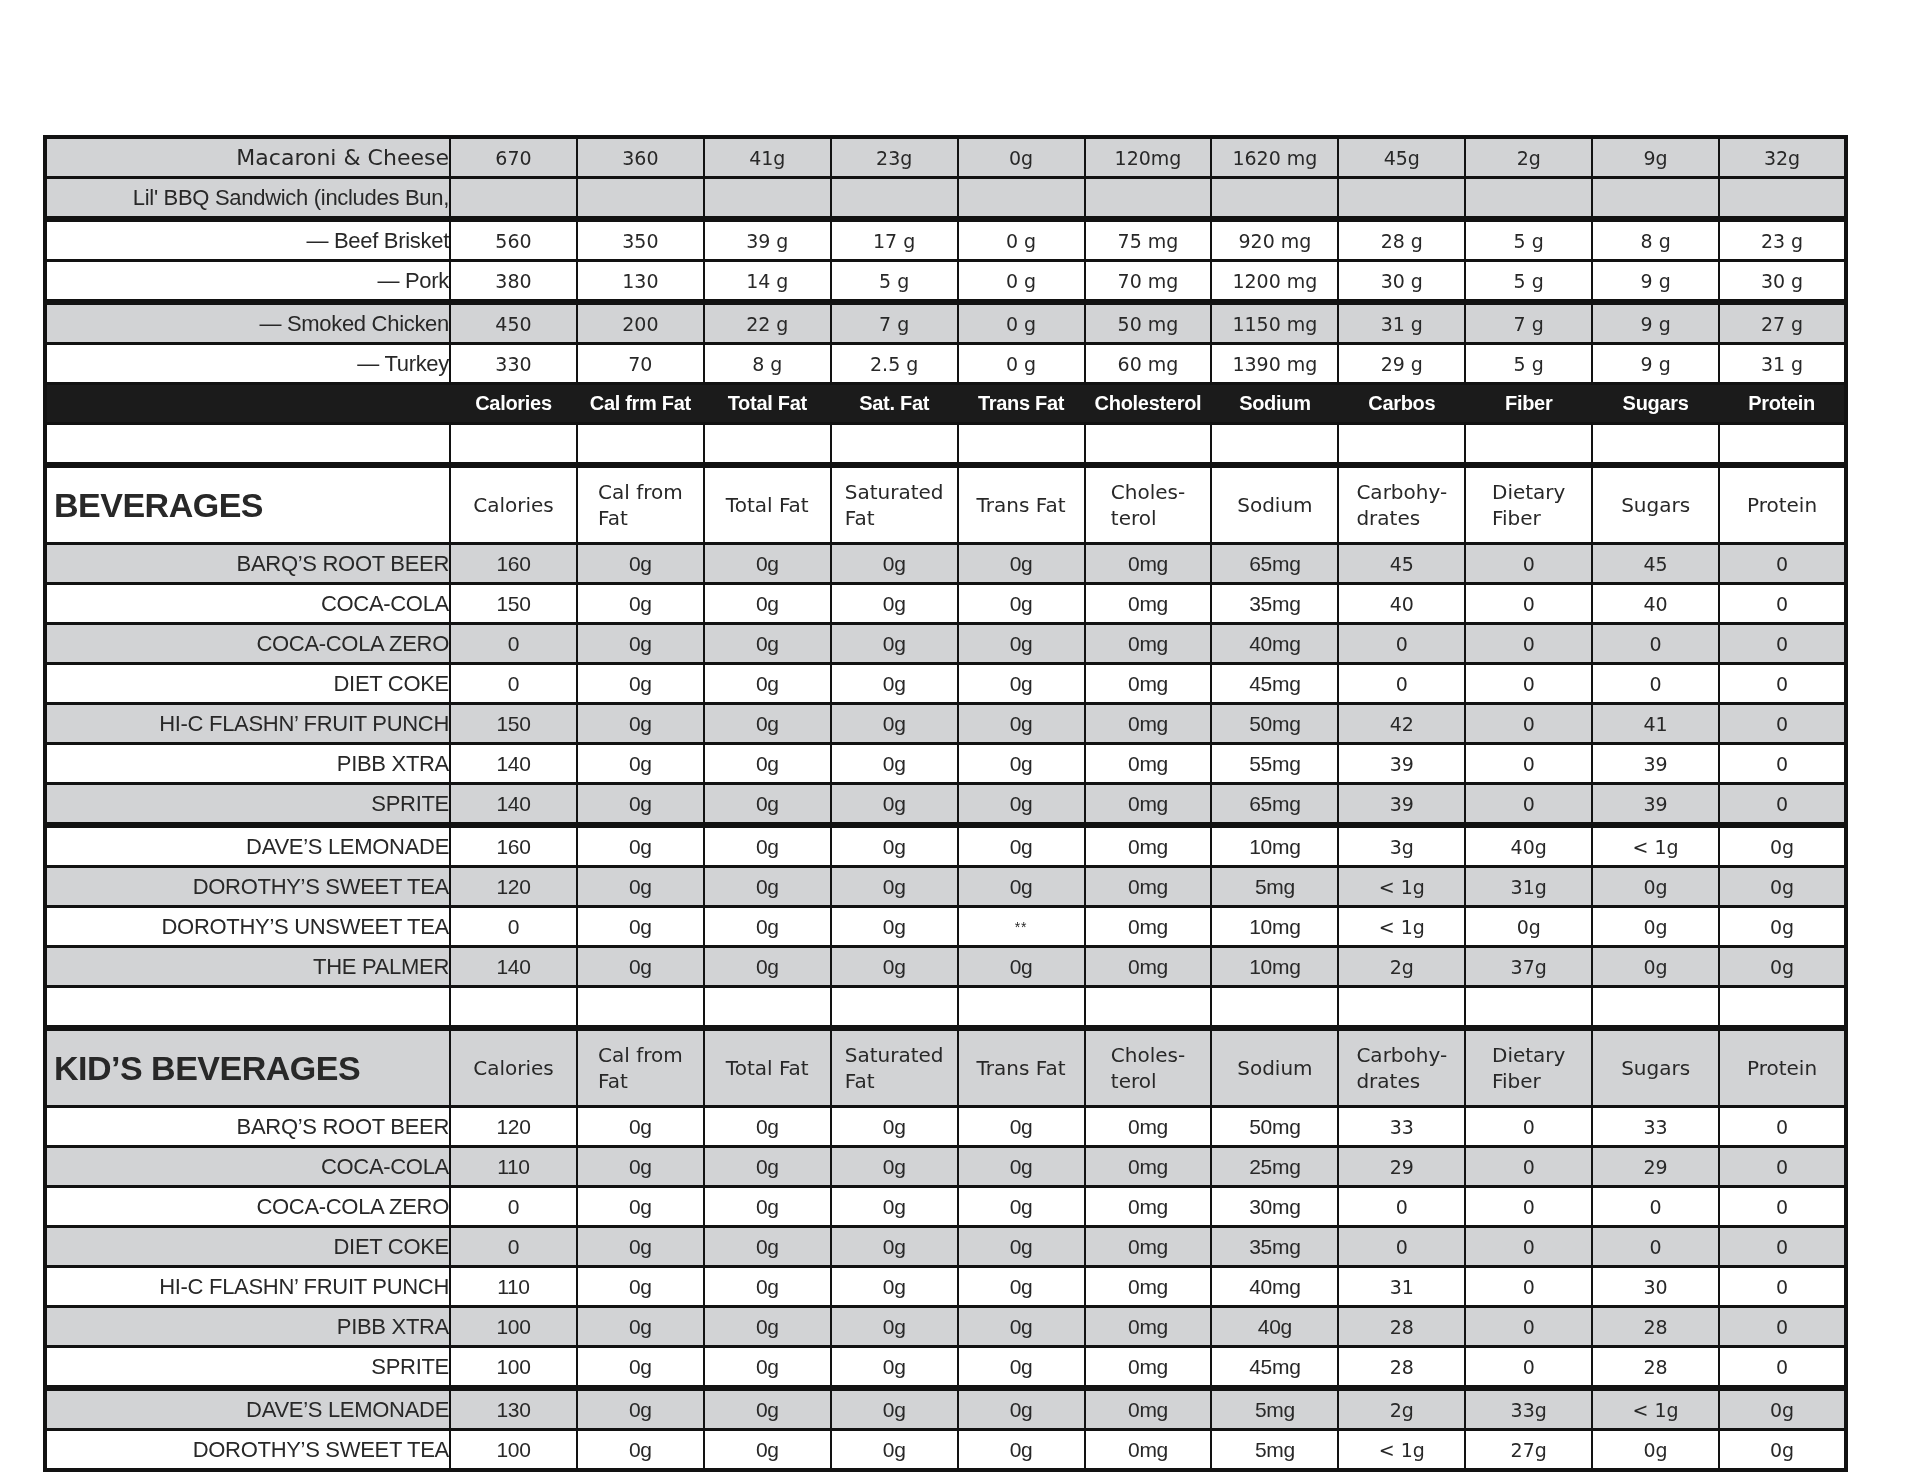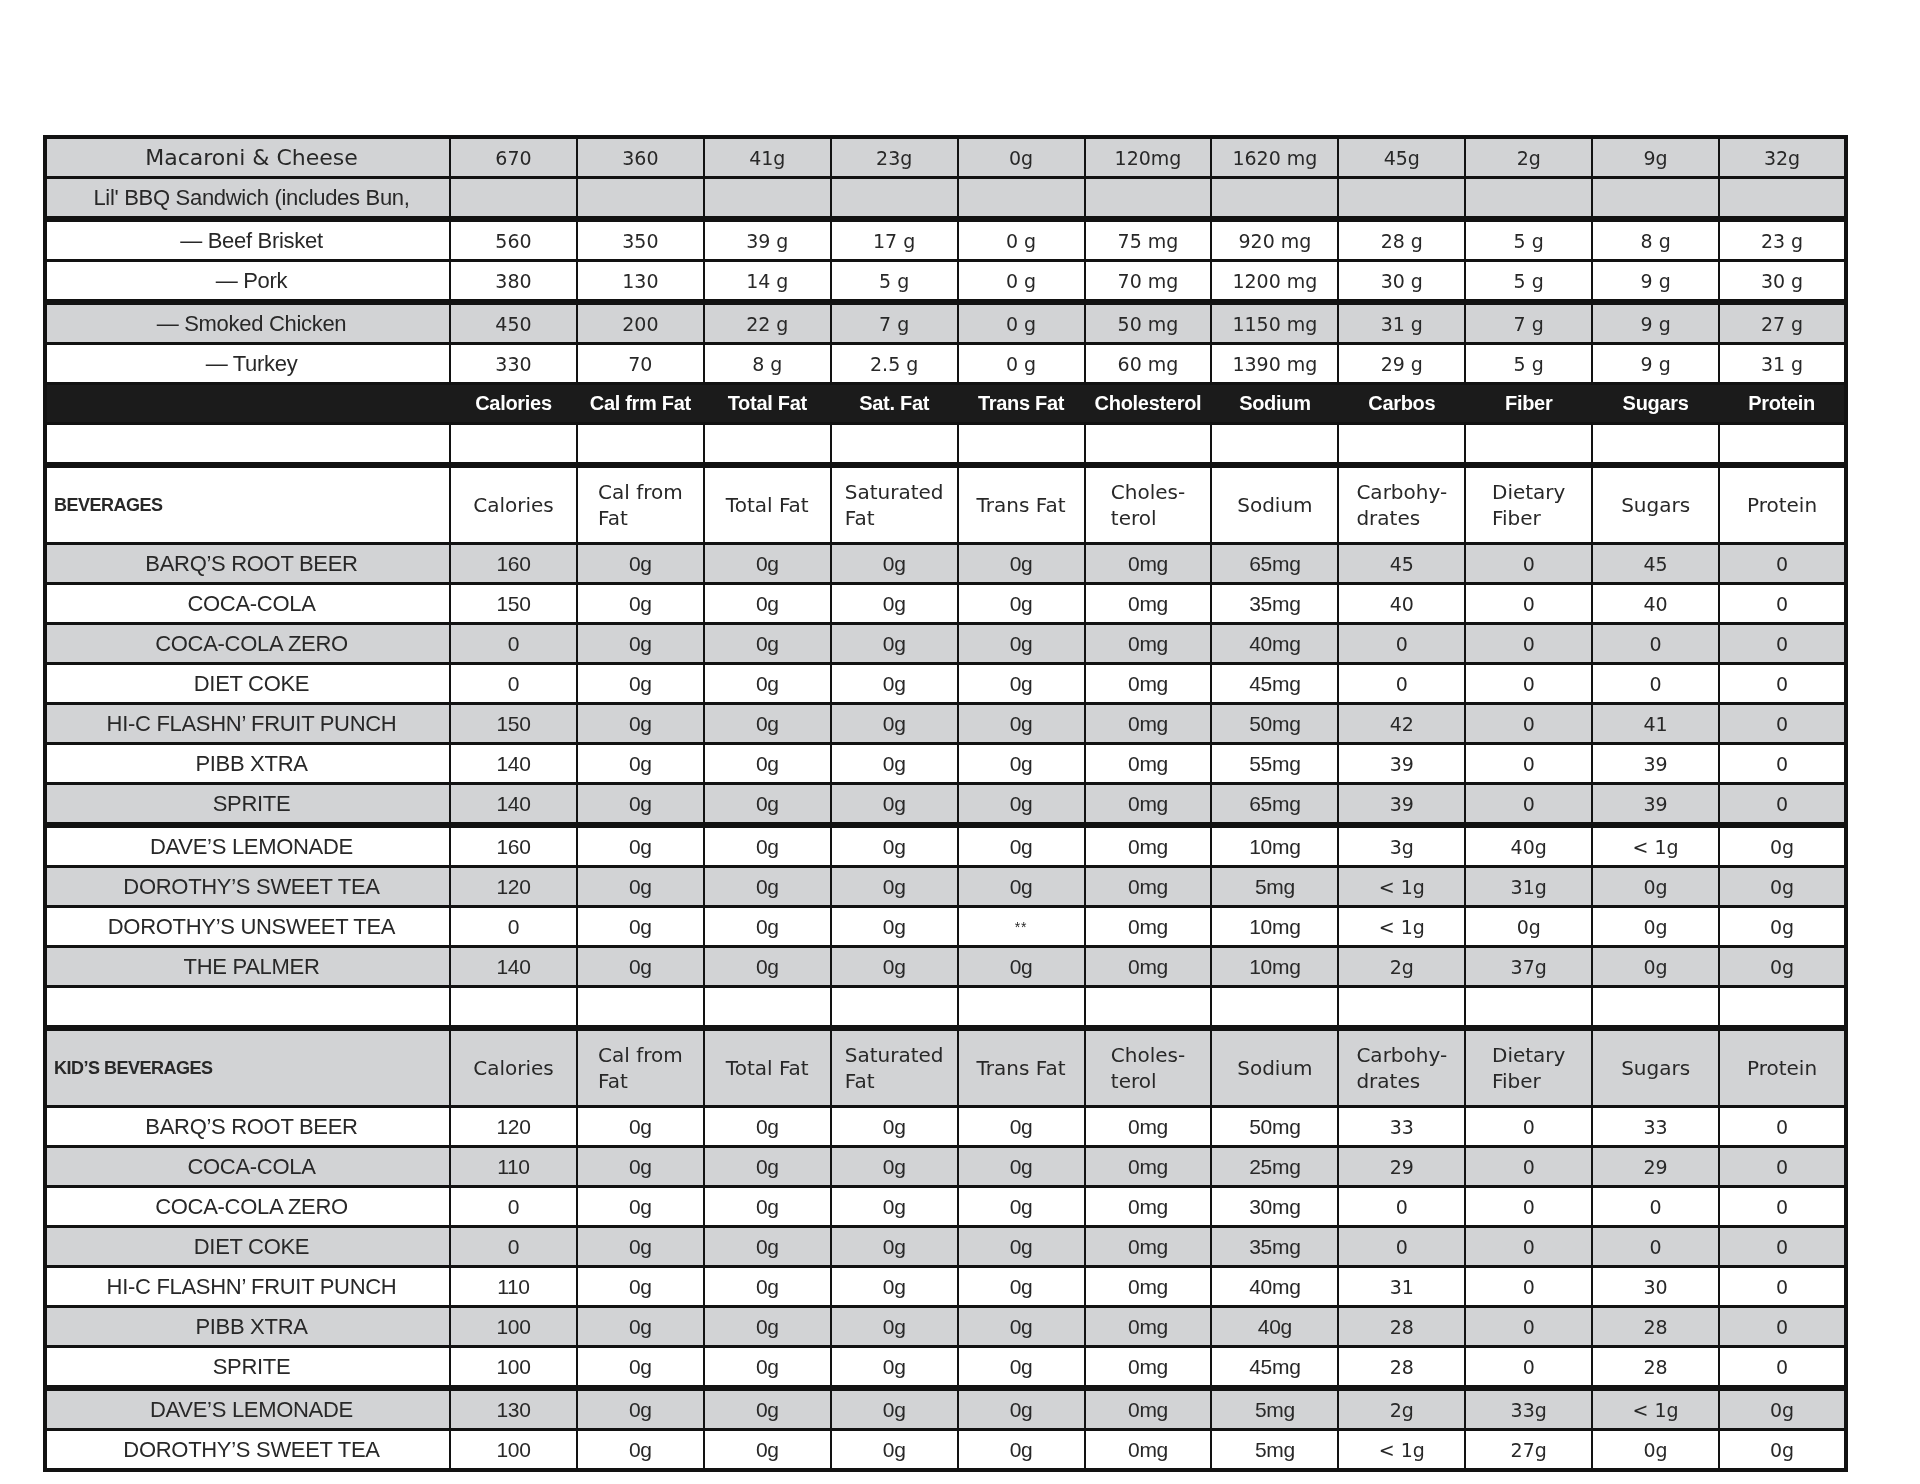--- a/index.html
+++ b/index.html
@@ -13,30 +13,30 @@
     border:4px solid #121212;
   }
   td{
     border-left:2px solid #121212;border-right:2px solid #121212;
     border-top:3px solid #121212;border-bottom:3px solid #121212;
     height:37px;vertical-align:middle;padding:0;
     font-size:21px;letter-spacing:-0.3px;overflow:hidden;white-space:nowrap;
   }
   tr.thick td{border-top-width:6px;}
   tr.gray td{background:#d2d3d5;}
-  td.name{text-align:center;padding-left:7px;font-size:22px;}
+  td.name{text-align:right;padding-left:7px;font-size:22px;}
   td.val{text-align:center;}
   .f-smooth{font-family:"DejaVu Sans",sans-serif;font-size:19px;letter-spacing:0;}
   tr.bhead td{
     background:#1b1b1b;border-left:0 none;border-right:0 none;color:#ffffff;
     font-weight:bold;text-align:center;font-size:20px;letter-spacing:-0.3px;
   }
   td.bh-small{font-size:15px;}
   tr.shead td{height:74px;}
-  td.sec-title{font-weight:bold;font-size:18px;letter-spacing:-0.5px;padding-left:7px;}
+  td.sec-title{font-weight:bold;font-size:34px;letter-spacing:-0.5px;padding-left:7px;}
   td.colhdr{
     text-align:center;font-family:"DejaVu Sans",sans-serif;
     font-size:20px;letter-spacing:0;vertical-align:middle;white-space:normal;
   }
   td.colhdr span{display:inline-block;text-align:left;white-space:pre-line;line-height:1.3;}
   td.star{font-size:14px;letter-spacing:1px;}
 </style>
 </head>
 <body>
 

